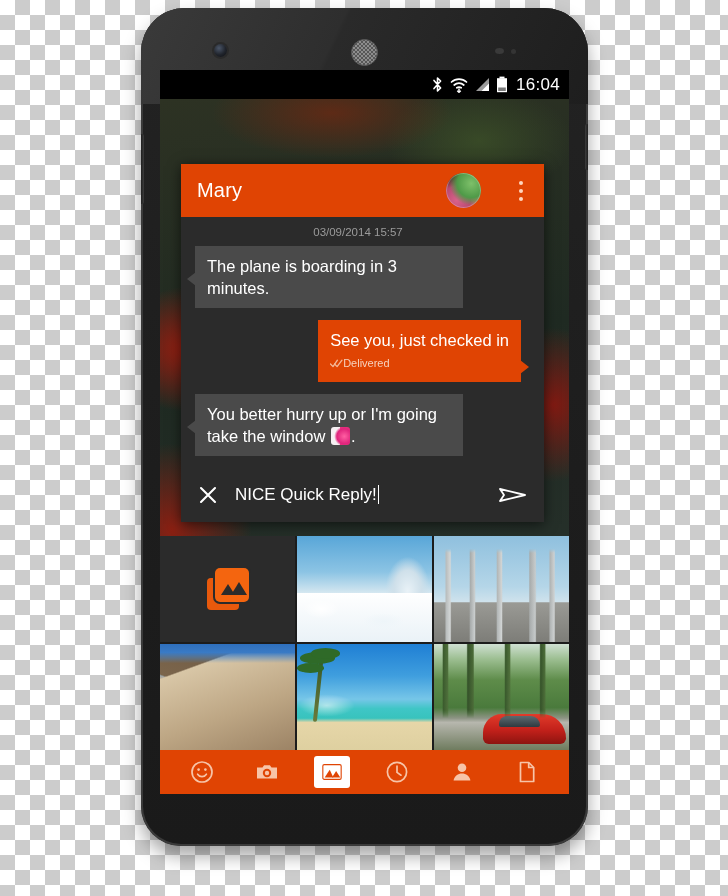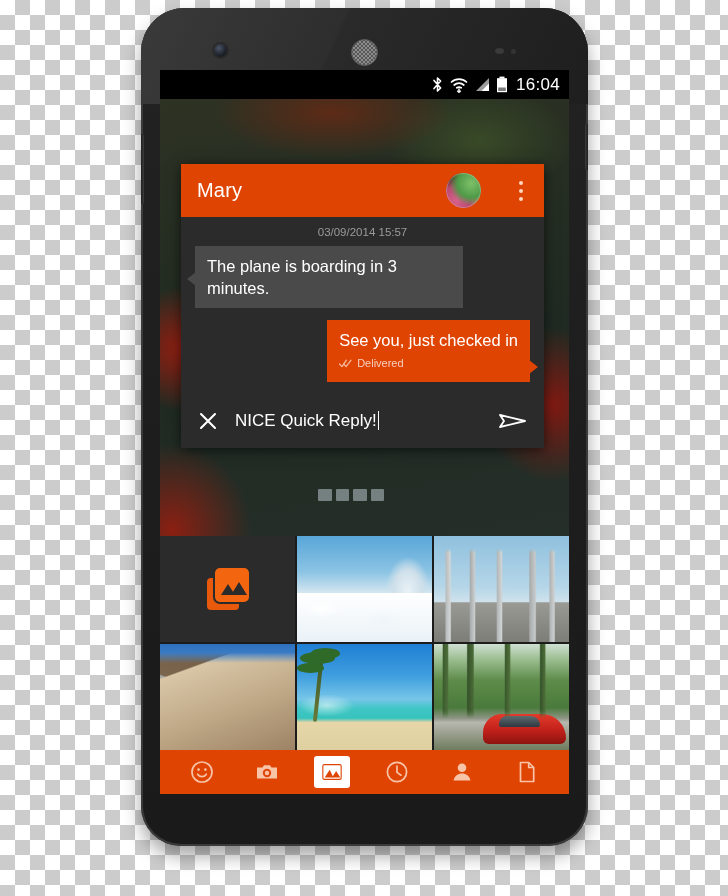--- a/index.html
+++ b/index.html
@@ -108,42 +108,42 @@
       radial-gradient(circle at 46% 30%, #2e2118 0%, #4b3426 44%, rgba(75,52,38,0) 60%),
       radial-gradient(circle at 50% 62%, #d9a887 0%, #c3916e 50%, rgba(195,145,110,0) 72%),
       linear-gradient(150deg,#9ab37a 0%,#c89a7c 50%,#b7718c 100%);
     box-shadow:inset 0 0 0 1px rgba(255,255,255,.25);
   }
   #chat-menu{
     width:26px;height:38px;display:flex;flex-direction:column;align-items:center;justify-content:center;gap:4px;
   }
   #chat-menu i{width:4px;height:4px;border-radius:50%;background:#ffd7c0;display:block;}
 
-  #chat-body{padding:6px 0 0 0;}
+  #chat-body{padding:6px 9px 0 0;}
   #chat-timestamp{
     text-align:center;color:#9b9b9b;font-size:11.5px;padding:3px 0 8px;
   }
   .msg-row{display:flex;padding:0 14px 12px;}
   .msg-row.out{justify-content:flex-end;}
   .bubble{
     position:relative;max-width:268px;padding:9px 12px 9px 12px;box-sizing:border-box;
     font-size:16.5px;line-height:22px;color:#fff;
   }
   .bubble.in{background:#4a4a4a;}
   .bubble.in:after{
     content:"";position:absolute;left:-8px;top:26px;width:0;height:0;
     border-top:7px solid transparent;border-bottom:7px solid transparent;border-right:9px solid #4a4a4a;
   }
   .bubble.out{background:#e04403;padding-bottom:4px;text-align:center;}
   .bubble.out:after{
     content:"";position:absolute;right:-8px;bottom:8px;width:0;height:0;
     border-top:7px solid transparent;border-bottom:7px solid transparent;border-left:9px solid #e04403;
   }
   .bubble-text{display:block;}
-  .delivered-row{display:flex;align-items:center;gap:5px;margin-top:1px;padding-bottom:4px;}
+  .delivered-row{display:flex;align-items:center;margin-top:1px;padding-bottom:4px;}
   .delivered-label{font-size:11px;color:#f6d2bf;}
   .emoji-thumb{
     display:inline-block;vertical-align:-3px;width:19px;height:18px;margin:0 1px;
     background:
       radial-gradient(circle at 70% 52%, #ff5fa2 0%, #e0247c 46%, rgba(224,36,124,0) 62%),
       linear-gradient(90deg,#f6f0f3 0%,#f6f0f3 48%,#e8337f 49%,#e8337f 100%);
     border-radius:3px;
   }
 
   #chat-input-row{
@@ -351,20 +351,25 @@
             <span class="delivered-row">
               <svg width="13" height="9" viewBox="0 0 13 9">
                 <path d="M0.5 5 L3 7.6 L7.4 1.2" fill="none" stroke="#f3b99a" stroke-width="1.3" stroke-linecap="round" stroke-linejoin="round"></path>
                 <path d="M4.6 5 L7.1 7.6 L12 1.2" fill="none" stroke="#f3b99a" stroke-width="1.3" stroke-linecap="round" stroke-linejoin="round"></path>
               </svg>
               <span class="delivered-label">Delivered</span>
             </span>
           </div>
         </div>
 
+        <div class="msg-row in">
+          <div class="bubble in">
+            <span>You better hurry up or I'm going take the window </span><span class="emoji-thumb"></span><span>.</span>
+          </div>
+        </div>
       </div>
 
       <div id="chat-input-row">
         <div id="chat-close">
           <svg width="20" height="20" viewBox="0 0 20 20">
             <path d="M3 3 L17 17 M17 3 L3 17" stroke="#ffffff" stroke-width="2.1" stroke-linecap="round"></path>
           </svg>
         </div>
         <div id="chat-input-field">
           <span>NICE Quick Reply!</span>

